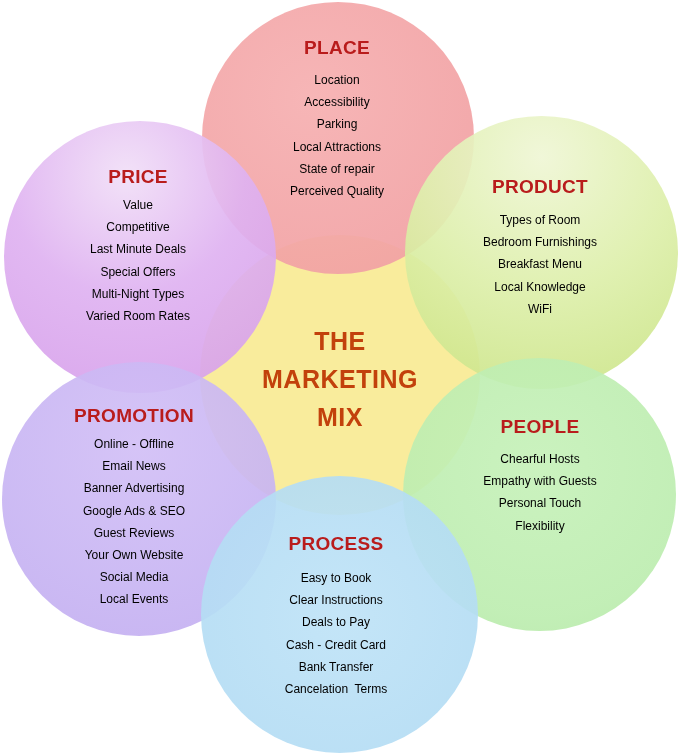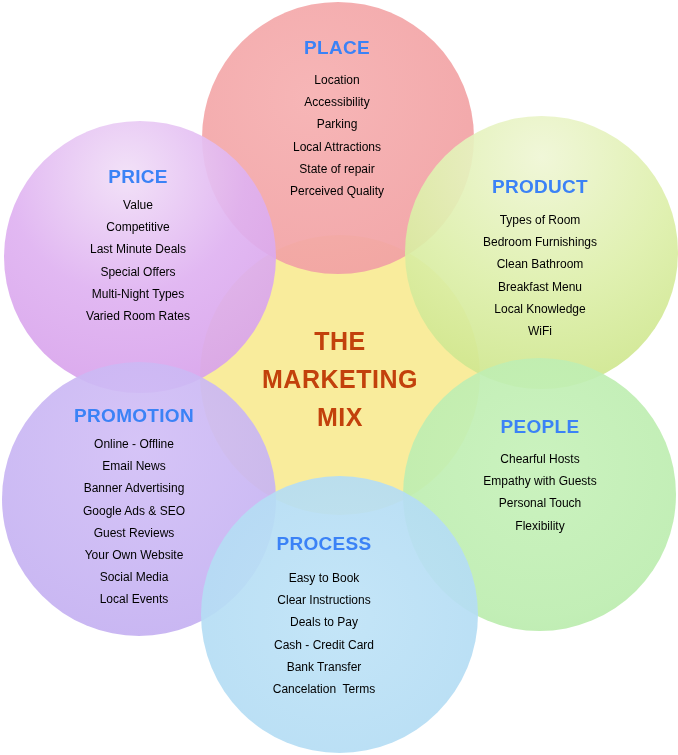--- a/index.html
+++ b/index.html
@@ -15,32 +15,32 @@
     #c-product { left: 405px; top: 116px; width: 273px; height: 273px;
                background: radial-gradient(circle at 50% 15%, #eff6d5 0%, #ddefaa 50%, #c9e383 100%); opacity: 0.92; }
     #c-promotion { left: 2px; top: 362px; width: 274px; height: 274px;
                background: radial-gradient(circle at 50% 30%, #d2bff6 0%, #c8b5f3 60%, #c2adf0 100%); opacity: 0.92; }
     #c-people { left: 403px; top: 358px; width: 273px; height: 273px;
                background: radial-gradient(circle at 50% 40%, #c6f1b9 0%, #bdedb0 70%, #b4e8a6 100%); opacity: 0.92; }
     #c-process { left: 201px; top: 476px; width: 277px; height: 277px;
                background: radial-gradient(circle at 50% 50%, #bfe3f7 0%, #b5ddf4 70%, #acd7f1 100%); opacity: 0.92; }
 
     .label-block { position: absolute; text-align: center; color: #1f1f26; }
-    .heading { font-weight: bold; font-size: 19px; letter-spacing: 0.3px; color: #3b82f6; margin-bottom: 10px; }
+    .heading { font-weight: bold; font-size: 19px; letter-spacing: 0.3px; color: #b91c1c; margin-bottom: 10px; }
     .item { font-size: 12px; line-height: 22.2px; color: #000000; white-space: nowrap; }
 
     #b-place { left: 237px; top: 37px; width: 200px; }
     #b-price { left: 38px; top: 166px; width: 200px; }
     #b-price .heading { margin-bottom: 6px; }
     #b-product { left: 440px; top: 168px; width: 200px; }
     #b-product .heading { margin-bottom: 11px; margin-top: 8px; }
     #b-promotion { left: 34px; top: 405px; width: 200px; }
     #b-promotion .heading { margin-bottom: 6px; }
     #b-people { left: 440px; top: 416px; width: 200px; }
-    #b-process { left: 224px; top: 533px; width: 200px; }
+    #b-process { left: 236px; top: 533px; width: 200px; }
     #b-process .heading { margin-bottom: 12px; }
 
     #center-title { position: absolute; left: 230px; top: 322px; width: 220px; text-align: center;
                     color: #c2410c; font-weight: bold; font-size: 25px; line-height: 38px; letter-spacing: 0.5px; }
     #center-title div { white-space: nowrap; }
   </style>
 </head>
 <body>
 
 <div class="stage">
@@ -65,21 +65,20 @@
     <div class="item">Parking</div>
     <div class="item">Local Attractions</div>
     <div class="item">State of repair</div>
     <div class="item">Perceived Quality</div>
   </div>
 
   <div class="label-block" id="b-product">
     <div class="heading">PRODUCT</div>
     <div class="item">Types of Room</div>
     <div class="item">Bedroom Furnishings</div>
-    <div class="item">Clean Bathroom</div>
     <div class="item">Breakfast Menu</div>
     <div class="item">Local Knowledge</div>
     <div class="item">WiFi</div>
   </div>
 
   <div class="label-block" id="b-people">
     <div class="heading">PEOPLE</div>
     <div class="item">Chearful Hosts</div>
     <div class="item">Empathy with Guests</div>
     <div class="item">Personal Touch</div>

